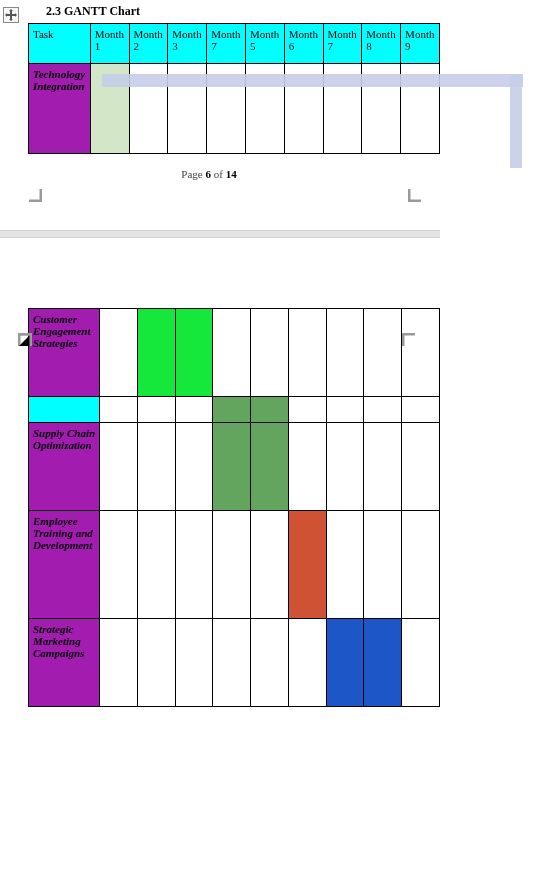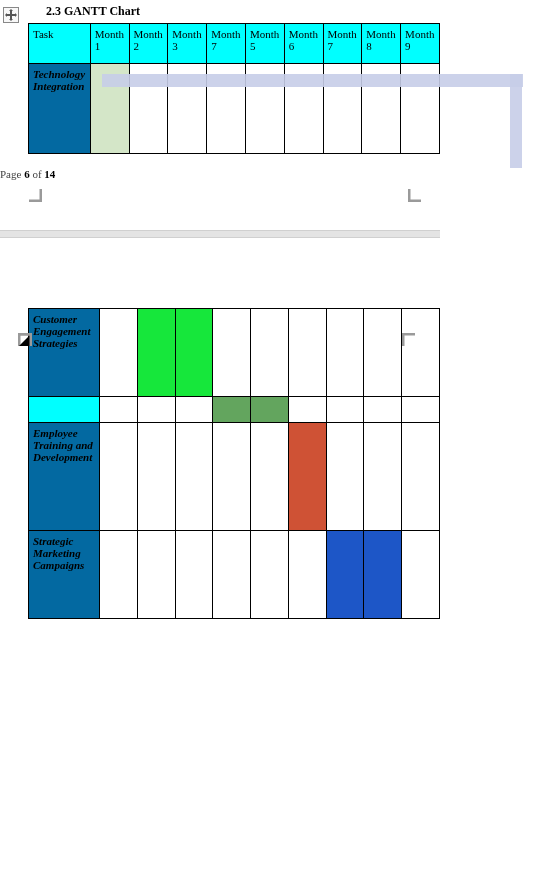--- a/index.html
+++ b/index.html
@@ -42,21 +42,21 @@
     word-wrap: break-word;
     overflow: hidden;
   }
   table.gantt th {
     background: #00ffff;
     font-weight: normal;
     text-align: left;
     height: 40px;
   }
   table.gantt td.task {
-    background: #0369a1;
+    background: #a21caf;
     font-style: italic;
     font-weight: bold;
     width: 72px;
   }
   .col-task { width: 72px; }
   .col-month { width: 47px; }
   td.empty-task { background:#00ffff; height:26px; }
   .bar-lightgreen { background:#d4e6c8; }
   .bar-green  { background:#16e73b; }
   .bar-dgreen { background:#63a听5e; }
@@ -64,21 +64,21 @@
   .bar-red    { background:#cf5235; }
   .bar-blue   { background:#1d56c7; }
   .bar-maroon { background:#6d0d0d; }
   .row-top td { height: 90px; }
   .row-tall td { height: 88px; }
   .row-taller td { height: 108px; }
   .row-short td { height: 26px; }
   .row-med td { height: 70px; }
 
   .page-footer {
-    text-align: left;
+    text-align: center;
     font-size: 11px;
     color: #444;
     margin: 14px 22px 0 0;
   }
   .page-footer b { color:#000; }
 
   .crop-mark {
     position: absolute;
     color: #9a9a9a;
   }
@@ -233,20 +233,32 @@
         <td></td>
             <td></td>
             <td></td>
         <td class="bar-dgreen"></td>
         <td class="bar-dgreen"></td>
         <td></td>
             <td></td>
             <td></td>
             <td></td>
       </tr>
+      <tr class="row-tall">
+        <td class="task">Supply Chain Optimization</td>
+        <td></td>
+            <td></td>
+            <td></td>
+        <td class="bar-dgreen"></td>
+        <td class="bar-dgreen"></td>
+        <td></td>
+            <td></td>
+            <td></td>
+            <td></td>
+      </tr>
       <tr class="row-taller">
         <td class="task">Employee Training and Development</td>
         <td></td>
             <td></td>
             <td></td>
             <td></td>
             <td></td>
         <td class="bar-red"></td>
         <td></td>
             <td></td>

